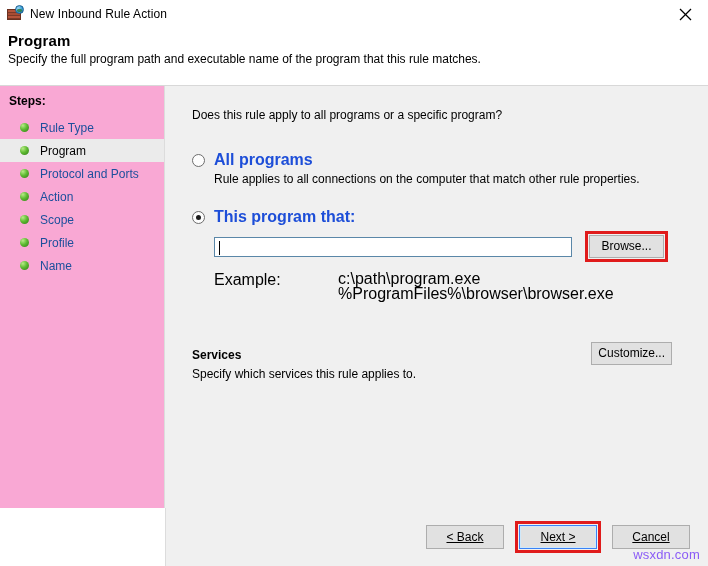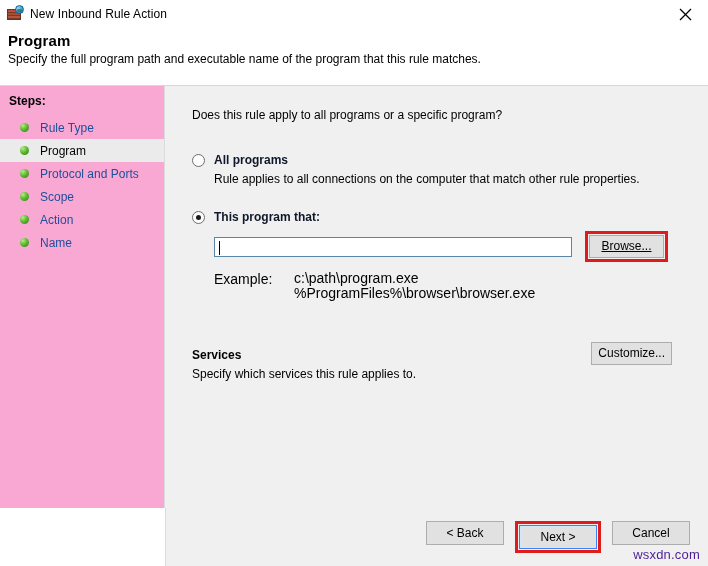--- a/index.html
+++ b/index.html
@@ -185,23 +185,23 @@
   }
   .radio.checked:after {
     content: "";
     position: absolute;
     left: 3px; top: 3px;
     width: 5px; height: 5px;
     border-radius: 50%;
     background: #1b1b1b;
   }
   .opt-title {
-    font-size: 12px;
+    font-size: 16px;
     font-weight: bold;
-    color: #0f172a;
+    color: #1d4ed8;
     line-height: 14px;
   }
   .opt-desc {
     font-size: 12px;
     color: #000;
     margin: 5px 0 0 22px;
   }
   .gap-1 { height: 24px; }
 
   .path-row {
@@ -246,27 +246,27 @@
   }
   .redbox {
     border: 3px solid #e01b1b;
     padding: 1px;
     display: inline-block;
     box-sizing: border-box;
     line-height: 0;
   }
   .browse-wrap {
     margin-left: 13px;
-    text-decoration: underline;
   }
   .example {
     margin: 9px 0 0 22px;
     display: flex;
-    font-size: 14px;
-    color: #000;
+    font-size: 16px;
+    color: #000;
+    gap: 44px;
   }
   .example .lab { width: 80px; flex: none; }
   .example .vals div { line-height: 15px; }
 
   .services {
     margin-top: 47px;
     position: relative;
     padding-right: 24px;
   }
   .services h2 {
@@ -293,34 +293,36 @@
     height: 58px;
     background: #f0f0f0;
     border-left: 1px solid #dcdcdc;
     box-sizing: border-box;
   }
   .footer-inner {
     position: absolute;
     right: 18px;
     top: 13px;
     display: flex;
+    align-items: center;
+    text-decoration: underline;
   }
   .footer .btn { min-width: 78px; height: 24px; line-height: 22px; }
   .footer-gap { width: 11px; flex: none; }
   .next-focus {
     border: 1px solid #3b82f6;
     background: #e1e1e1;
     box-shadow: inset 0 0 0 1px #cfe8fa;
   }
   .watermark {
     position: absolute;
     right: 8px;
     bottom: 4px;
     font-size: 13px;
-    color: #4c1d95;
+    color: #8b5cf6;
     font-family: "Liberation Sans", sans-serif;
     letter-spacing: .2px;
   }
   .bottom-left-white {
     position: absolute;
     left: 0; bottom: 0;
     width: 165px; height: 58px;
     background: #ffffff;
   }
 </style>
@@ -359,25 +361,29 @@
     <div class="step active">
       <span class="bullet"></span>
       <span class="lbl">Program</span>
     </div>
     <div class="step">
       <span class="bullet"></span>
       <span class="lbl">Protocol and Ports</span>
     </div>
     <div class="step">
       <span class="bullet"></span>
+      <span class="lbl">Action</span>
+    </div>
+    <div class="step">
+      <span class="bullet"></span>
       <span class="lbl">Scope</span>
     </div>
     <div class="step">
       <span class="bullet"></span>
-      <span class="lbl">Action</span>
+      <span class="lbl">Profile</span>
     </div>
     <div class="step">
       <span class="bullet"></span>
       <span class="lbl">Name</span>
     </div>
   </div>
 
   <div class="main">
 
     <p class="question">Does this rule apply to all programs or a specific program?</p>

